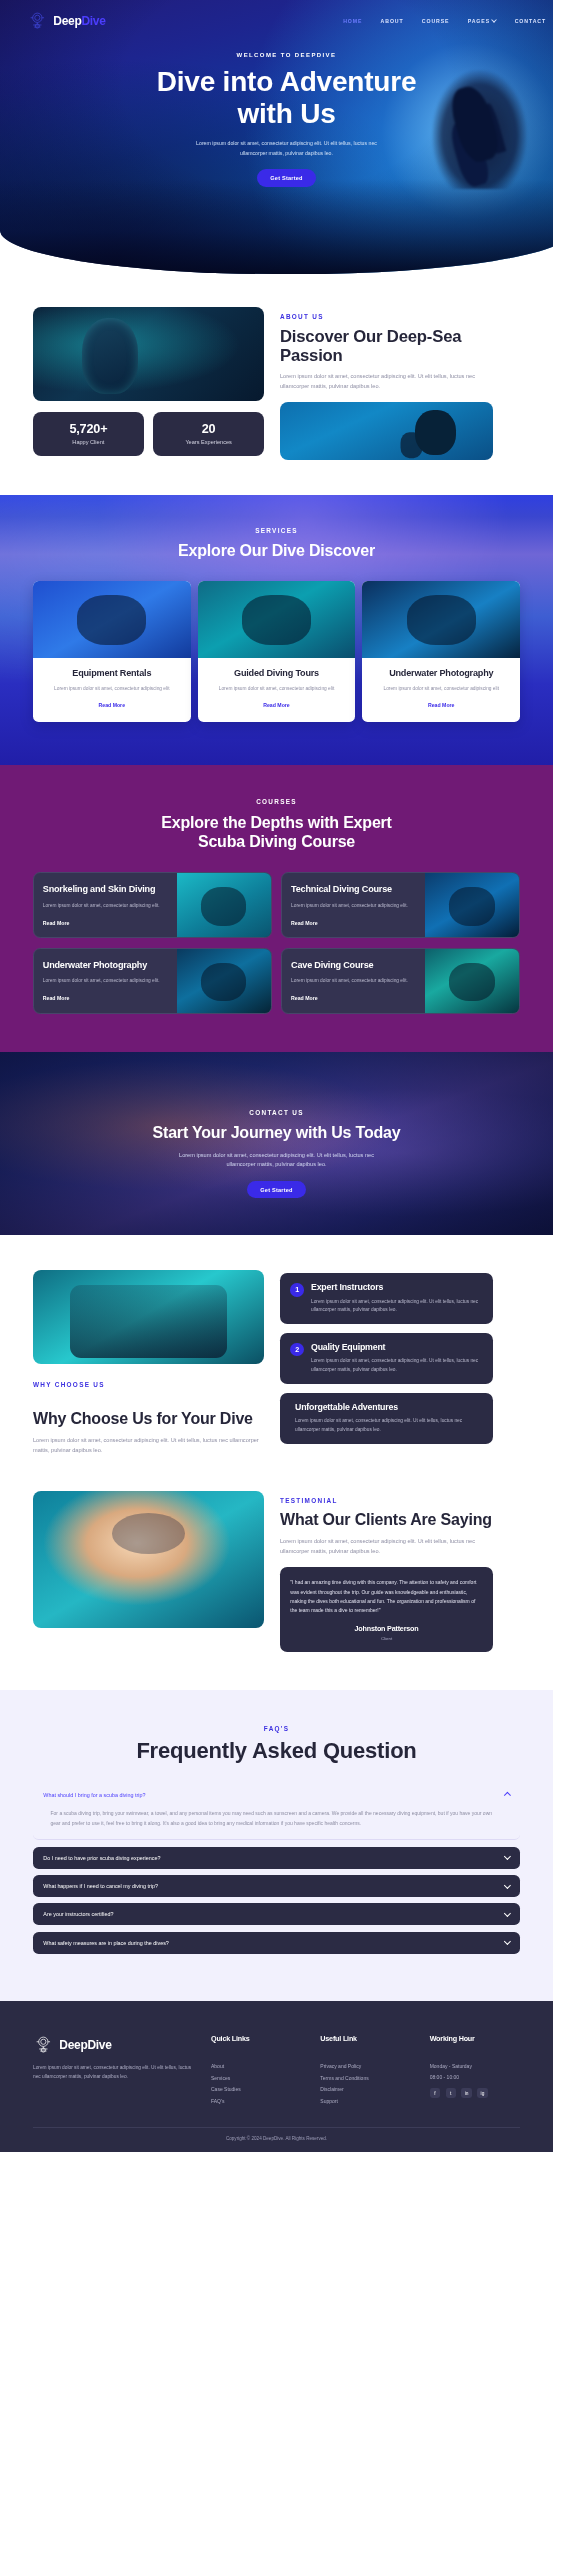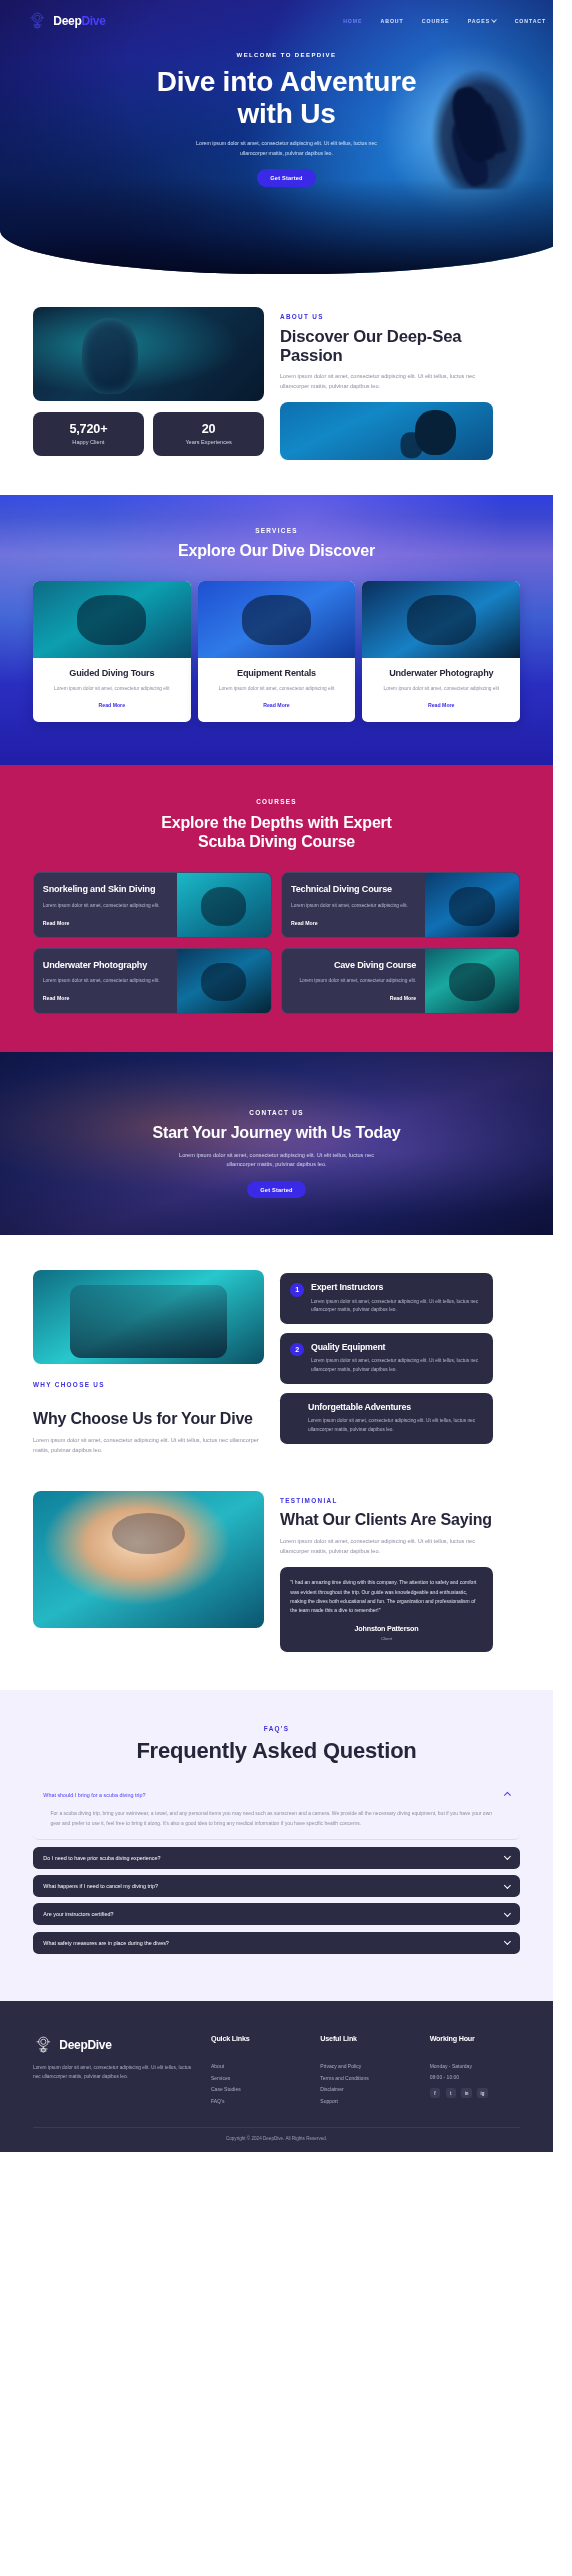--- a/index.html
+++ b/index.html
@@ -89,21 +89,21 @@
   .card .lorem{margin-top:5.6px;font-size:4.8px;line-height:1.8}
   .more{display:inline-block;margin-top:8.8px;color:#3a2ae8;font-size:5.2px;font-weight:700;text-decoration:none}
   .t1{background:linear-gradient(150deg,#0f6b86,#0c9fb0 45%,#0a4e6e)}
   .t2{background:linear-gradient(150deg,#1f4fd0,#2f7ae8 50%,#123a9c)}
   .t3{background:linear-gradient(150deg,#0b2f5e,#1780c4 55%,#06233f)}
   .t4{background:linear-gradient(150deg,#0a5f6e,#15b2a8 45%,#073b46)}
   .card .thumb:after{content:"";position:absolute;left:28%;top:18%;width:44%;height:66%;border-radius:42%;
       background:rgba(4,16,36,.55);filter:blur(0.4px)}
 
   
-  .courses{background:#be185d;padding:33px 33px 38px;}
+  .courses{background:#701a75;padding:33px 33px 38px;}
   .courses .h2{color:#fff;font-size:16px;margin-top:8px;line-height:1.2}
   .crow{display:flex;gap:9.5px;margin-top:20.7px}
   .crow+.crow{margin-top:9.5px}
   .ccard{flex:1;display:flex;background:#343351;border:0.8px solid #474569;border-radius:7.2px;overflow:hidden;}
   .ccard .ctext{flex:1;padding:11px 8.8px 9.5px}
   .ccard .ct{color:#fff;font-size:9.1px;line-height:1.22}
   .ccard .lorem{color:#b9b9cd;margin-top:6.4px;font-size:4.8px}
   .ccard .more{color:#fff;margin-top:9.5px}
   .ccard .cimg{width:94px;position:relative}
   .ci1{background:linear-gradient(150deg,#1bb9c6,#0e7f9a 55%,#0a5570)}
@@ -249,31 +249,31 @@
       <p class="lorem">Lorem ipsum dolor sit amet, consectetur adipiscing elit. Ut elit tellus, luctus nec ullamcorper mattis, pulvinar dapibus leo.</p>
       <div class="ph wide"></div>
     </div>
   </section>
 
   <section class="services center">
     <div class="eyebrow light cond">SERVICES</div>
     <h2 class="h2 cond">Explore Our Dive Discover</h2>
     <div class="cards">
       <div class="card">
+        <div class="thumb t2"></div>
+        <div class="body">
+          <div class="t cond">Equipment Rentals</div>
+          <p class="lorem">Lorem ipsum dolor sit amet, consectetur adipiscing elit</p>
+          <a class="more" href="#">Read More</a>
+        </div>
+      </div>
+      <div class="card">
         <div class="thumb t1"></div>
         <div class="body">
           <div class="t cond">Guided Diving Tours</div>
-          <p class="lorem">Lorem ipsum dolor sit amet, consectetur adipiscing elit</p>
-          <a class="more" href="#">Read More</a>
-        </div>
-      </div>
-      <div class="card">
-        <div class="thumb t2"></div>
-        <div class="body">
-          <div class="t cond">Equipment Rentals</div>
           <p class="lorem">Lorem ipsum dolor sit amet, consectetur adipiscing elit</p>
           <a class="more" href="#">Read More</a>
         </div>
       </div>
       <div class="card">
         <div class="thumb t3"></div>
         <div class="body">
           <div class="t cond">Underwater Photography</div>
           <p class="lorem">Lorem ipsum dolor sit amet, consectetur adipiscing elit</p>
           <a class="more" href="#">Read More</a>
@@ -310,21 +310,21 @@
     <div class="crow">
       <div class="ccard">
         <div class="ctext" style="text-align:left">
           <div class="ct cond">Underwater Photography</div>
           <p class="lorem">Lorem ipsum dolor sit amet, consectetur adipiscing elit.</p>
           <a class="more" href="#">Read More</a>
         </div>
         <div class="cimg ci3"></div>
       </div>
       <div class="ccard">
-        <div class="ctext" style="text-align:right">
+        <div class="ctext" style="text-align:left">
           <div class="ct cond">Cave Diving Course</div>
           <p class="lorem">Lorem ipsum dolor sit amet, consectetur adipiscing elit.</p>
           <a class="more" href="#">Read More</a>
         </div>
         <div class="cimg ci4"></div>
       </div>
     </div>
   </section>
 
   <section class="cta">
@@ -351,21 +351,21 @@
           <p class="lorem">Lorem ipsum dolor sit amet, consectetur adipiscing elit. Ut elit tellus, luctus nec ullamcorper mattis, pulvinar dapibus leo.</p>
         </div>
       </div>
       <div class="feat">
         <div class="num cond">2</div>
         <div>
           <div class="ft cond">Quality Equipment</div>
           <p class="lorem">Lorem ipsum dolor sit amet, consectetur adipiscing elit. Ut elit tellus, luctus nec ullamcorper mattis, pulvinar dapibus leo.</p>
         </div>
       </div>
-      <div class="feat" style="padding-left:28px">
+      <div class="feat" style="padding-left:15px">
         <div>
           <div class="ft cond">Unforgettable Adventures</div>
           <p class="lorem">Lorem ipsum dolor sit amet, consectetur adipiscing elit. Ut elit tellus, luctus nec ullamcorper mattis, pulvinar dapibus leo.</p>
         </div>
       </div>
     </div>
   </section>
 
   <section class="testi">
     <div class="ph face"></div>

